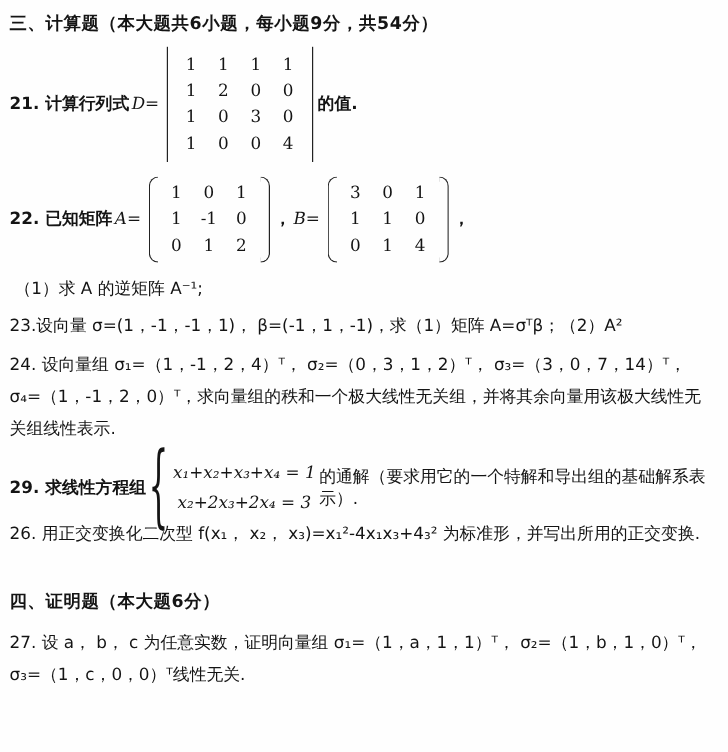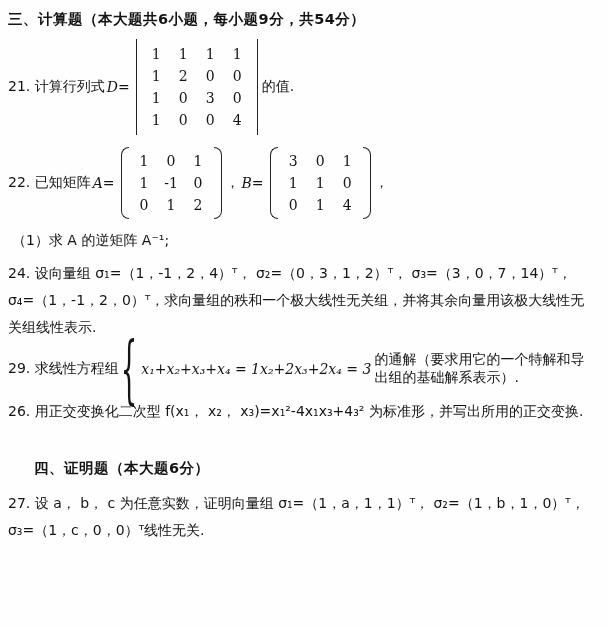--- a/index.html
+++ b/index.html
@@ -13,21 +13,21 @@
     overflow: hidden;
   }
   .page { padding: 6px 10px 0 8px; width: 607px; }
   .sec-title {
     font-weight: bold;
     font-size: 14.5px;
     margin: 4px 0 0 0;
     letter-spacing: 0.5px;
   }
   .row { display: flex; align-items: center; flex-wrap: nowrap; }
-  .txt { white-space: nowrap; }
+  .txt { white-space: nowrap; font-weight: bold; }
   .math {
     font-style: italic;
     font-family: "DejaVu Serif", "Liberation Serif", serif;
     margin: 0 2px;
     white-space: nowrap;
   }
   
   .det {
     display: inline-block;
     border-left: 1px solid #222;
@@ -56,38 +56,38 @@
     border-top: 1.4px solid #222;
     border-bottom: 1.4px solid #222;
     border-radius: 0 11px 11px 0;
   }
   .q21 { margin-top: 10px; }
   .q22 { margin-top: 12px; }
   .sub-part { margin-top: 13px; padding-left: 4px; }
   .q23 { margin-top: 13px; }
   .para { line-height: 27px; margin-top: 10px; }
   .q25 { margin-top: 10px; }
-  .sys { display: flex; flex-direction: row; align-items: center; margin: 0 3px; }
+  .sys { display: flex; flex-direction: column; align-items: center; margin: 0 3px; }
   .eq {
     height: 25px; line-height: 25px;
     font-family: "DejaVu Serif", "Liberation Serif", serif;
     font-style: italic;
     white-space: nowrap;
   }
   .brace {
     display: inline-block;
     font-size: 26px;
     font-family: "DejaVu Serif", serif;
     transform: scaleY(2.9);
     margin: 0 1px 0 2px;
     font-weight: 300;
   }
   .brace::before { content: "{"; }
-  .q26 { margin-top: 16px; }
-  .sec2-title { margin-top: 38px; margin-left: 26px; }
+  .q26 { margin-top: 4px; }
+  .sec2-title { margin-top: 38px; }
   .q27 { margin-top: 12px; }
   .q25 .txt-suffix { white-space: normal; }
 </style>
 </head>
 <body>
 
 <div class="page">
 
   <div class="sec-title">三、计算题（本大题共6小题，每小题9分，共54分）</div>
 
@@ -168,20 +168,21 @@
             <span class="m-cell">4</span>
           </div>
         </span>
       <span class="paren paren-r"></span>
     </span>
     <span class="txt">，</span>
   </div>
 
   <div class="sub-part">（1）求 A 的逆矩阵 A⁻¹;</div>
 
+  <div class="q23">23.设向量 σ=(1，-1，-1，1)， β=(-1，1，-1)，求（1）矩阵 A=σᵀβ；（2）A²</div>
 
   <div class="para">24. 设向量组 σ₁=（1，-1，2，4）ᵀ， σ₂=（0，3，1，2）ᵀ， σ₃=（3，0，7，14）ᵀ， σ₄=（1，-1，2，0）ᵀ，求向量组的秩和一个极大线性无关组，并将其余向量用该极大线性无关组线性表示.</div>
 
   <div class="row q25">
     <span class="txt">29. 求线性方程组</span>
     <span class="brace"></span>
     <span class="sys">
         <div class="eq">x₁+x₂+x₃+x₄ = 1</div>
         <div class="eq">x₂+2x₃+2x₄ = 3</div>
       </span>

